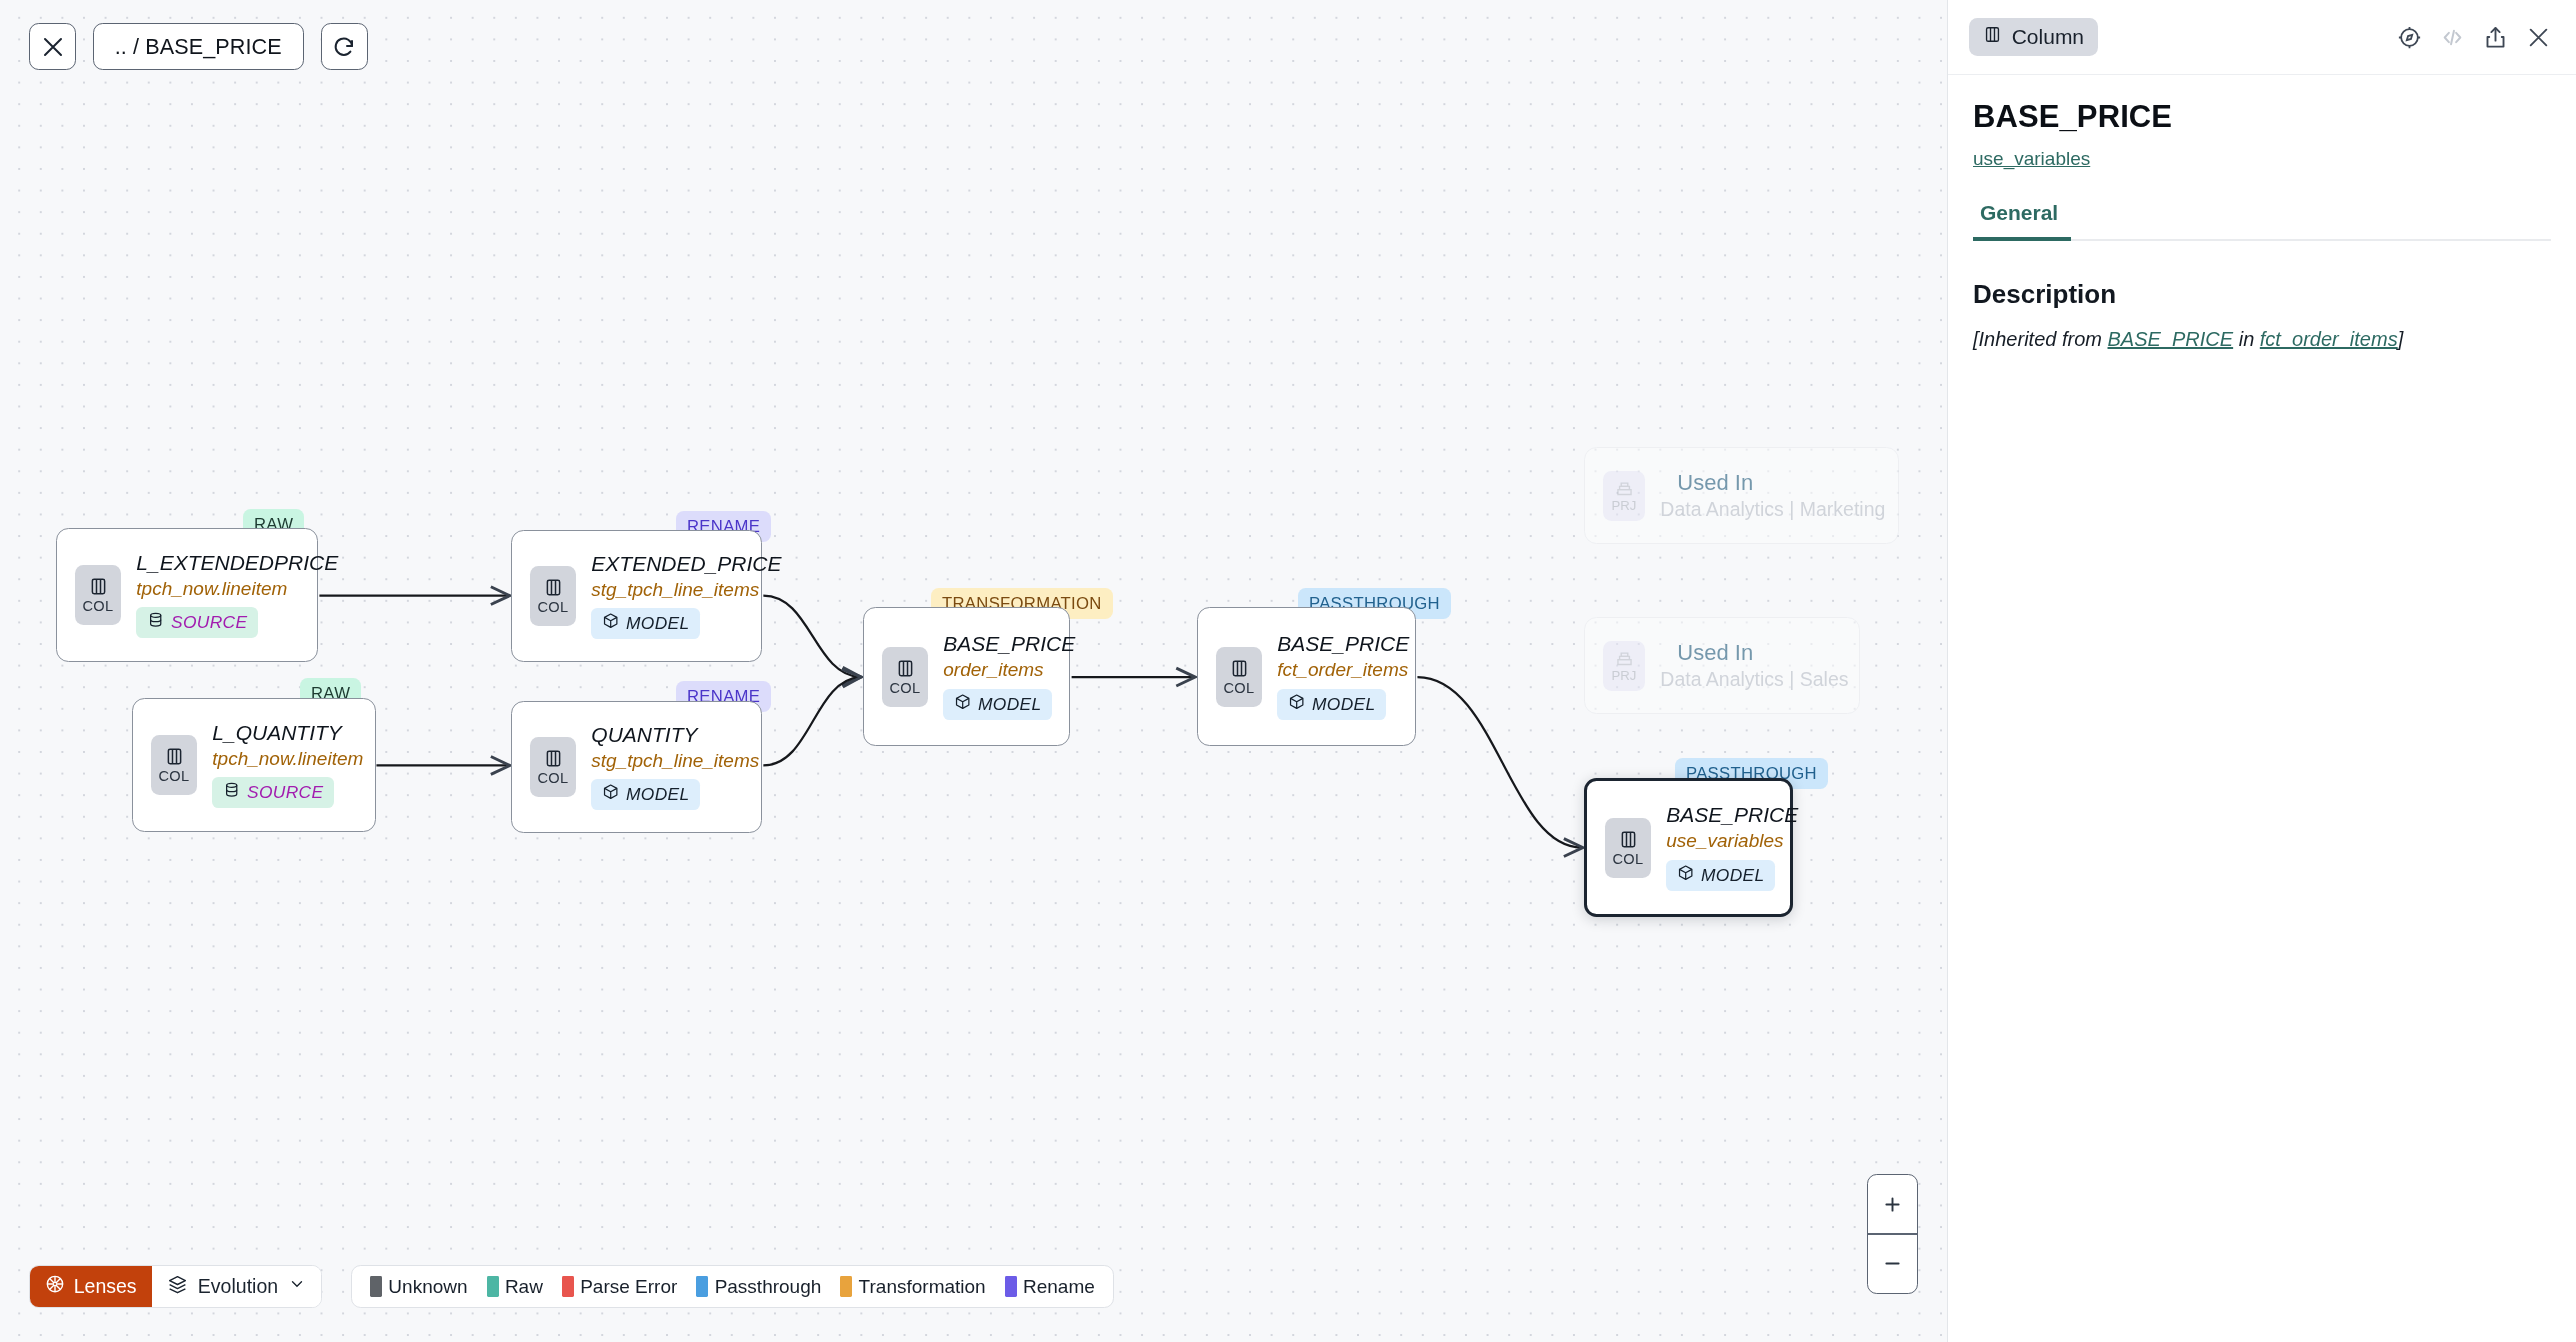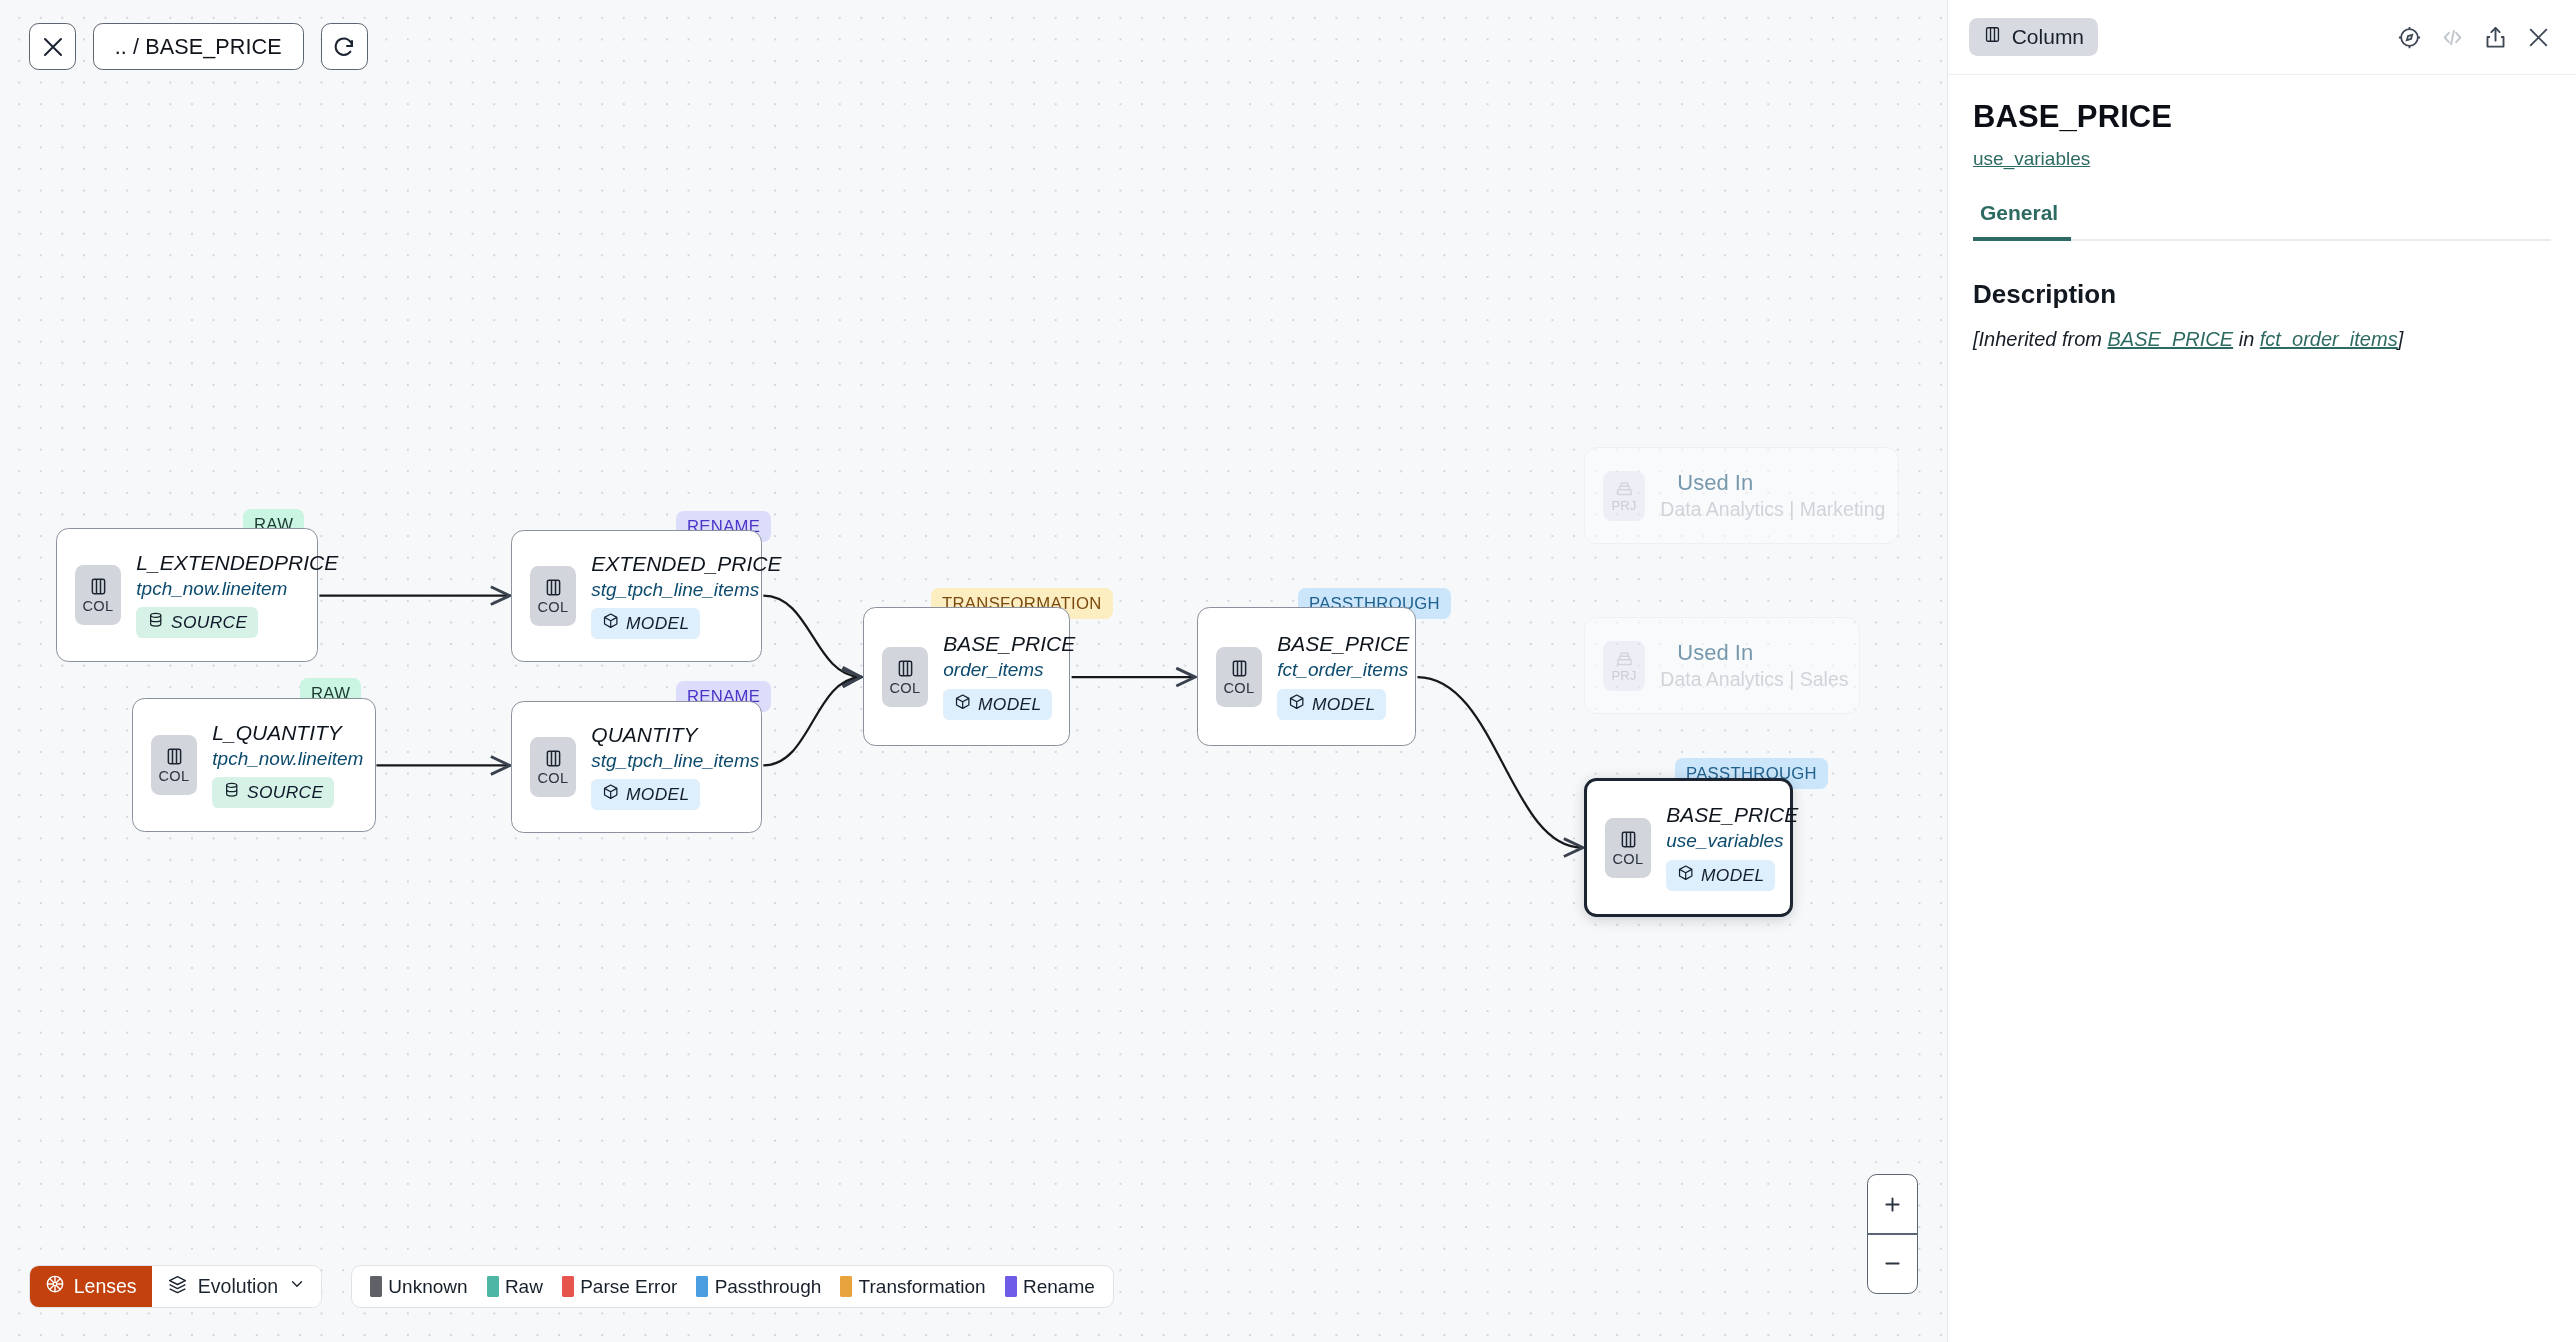--- a/index.html
+++ b/index.html
@@ -46,26 +46,26 @@
   }
   .node.selected { border: 3.5px solid #1b2430; box-shadow: 0 2.8px 12.5px rgba(20,28,40,.18); }
   .node-icon {
     width: 46px; height: 60px; background: #d2d5dc; border-radius: 8.4px;
     display: flex; flex-direction: column; align-items: center; justify-content: center;
     gap: 2.1px; flex: none;
   }
   .node-icon .ilabel { font-size: 14.6px; color: #2b3440; letter-spacing: 0.3px; line-height: 1; }
   .node-body { margin-left: 15.3px; display: flex; flex-direction: column; align-items: flex-start; gap: 4.9px; font-style: italic; }
   .node-title { font-size: 21px; color: #0f151d; white-space: nowrap; line-height: 1.05; }
-  .node-sub { font-size: 19px; color: #0c4a6e; white-space: nowrap; line-height: 1.05; }
+  .node-sub { font-size: 19px; color: #a16207; white-space: nowrap; line-height: 1.05; }
   .node-pill {
     margin-top: 3.5px; display: inline-flex; align-items: center; gap: 7px;
     border-radius: 6.3px; padding: 4.2px 10.4px; font-size: 17.4px; letter-spacing: 0.3px; white-space: nowrap;
   }
-  .pill-source { background: #d6f2e6; color: #0f172a; }
+  .pill-source { background: #d6f2e6; color: #a21caf; }
   .pill-model  { background: #ddeefc; color: #15202c; }
 
   .badge {
     position: absolute; border-radius: 7.7px; padding: 5.6px 11px;
     font-size: 16.7px; letter-spacing: 0.3px; z-index: 15; white-space: nowrap;
   }
   .badge-raw { background: #c9f5e2; color: #1c3a30; }
   .badge-rename { background: #dcdcfb; color: #4b35c9; }
   .badge-transformation { background: #fdeec2; color: #7a4a10; }
   .badge-passthrough { background: #cbe6fb; color: #21618e; }

